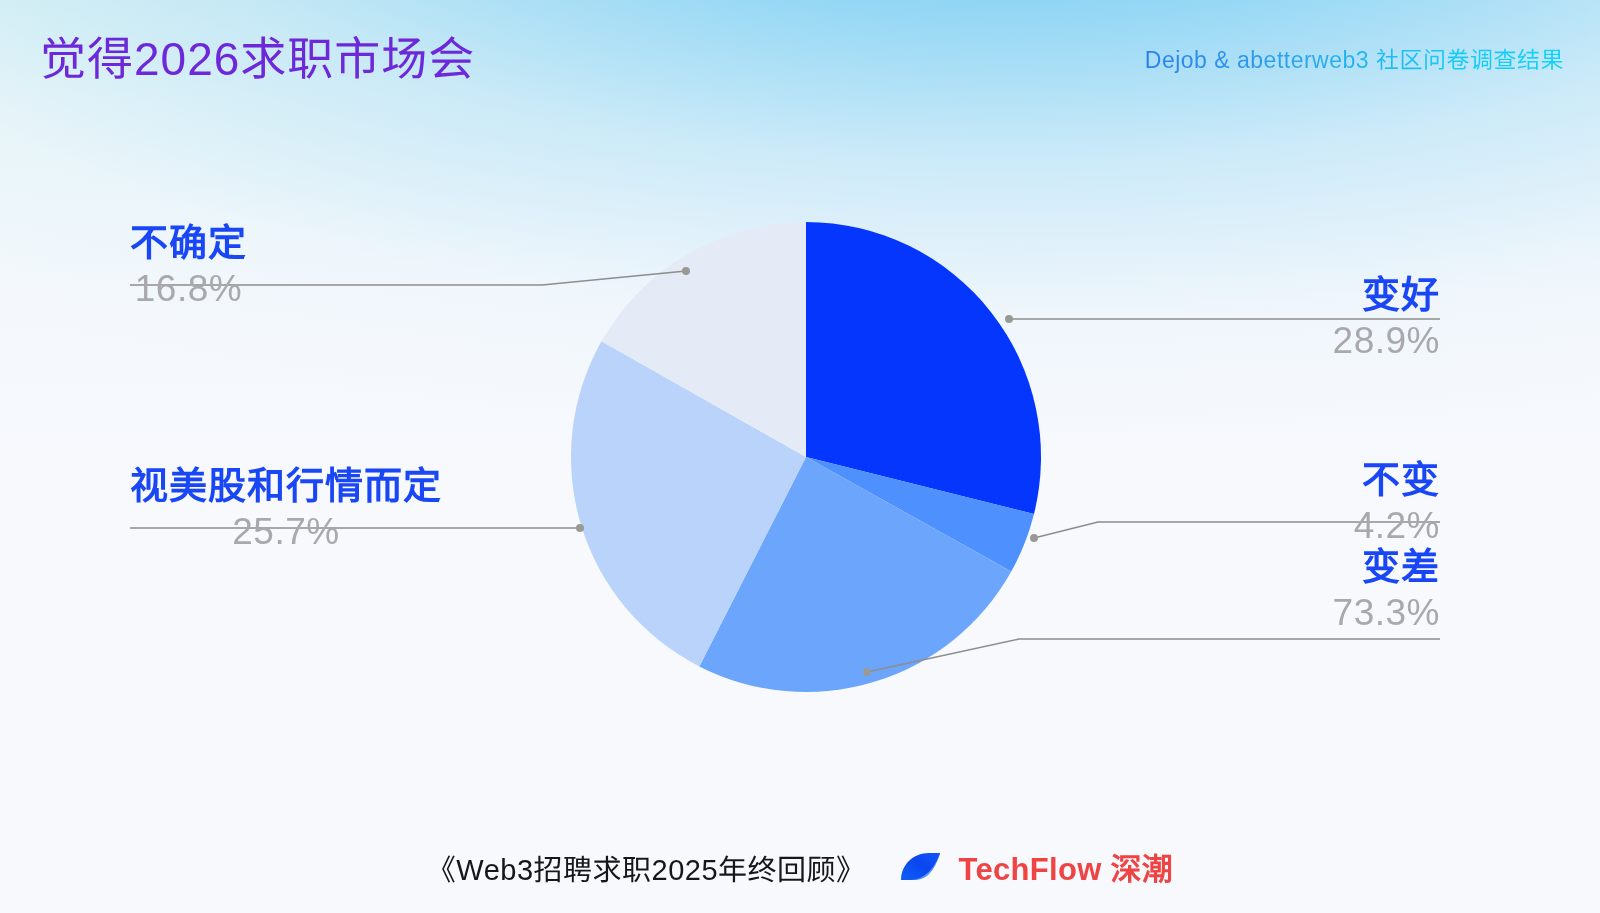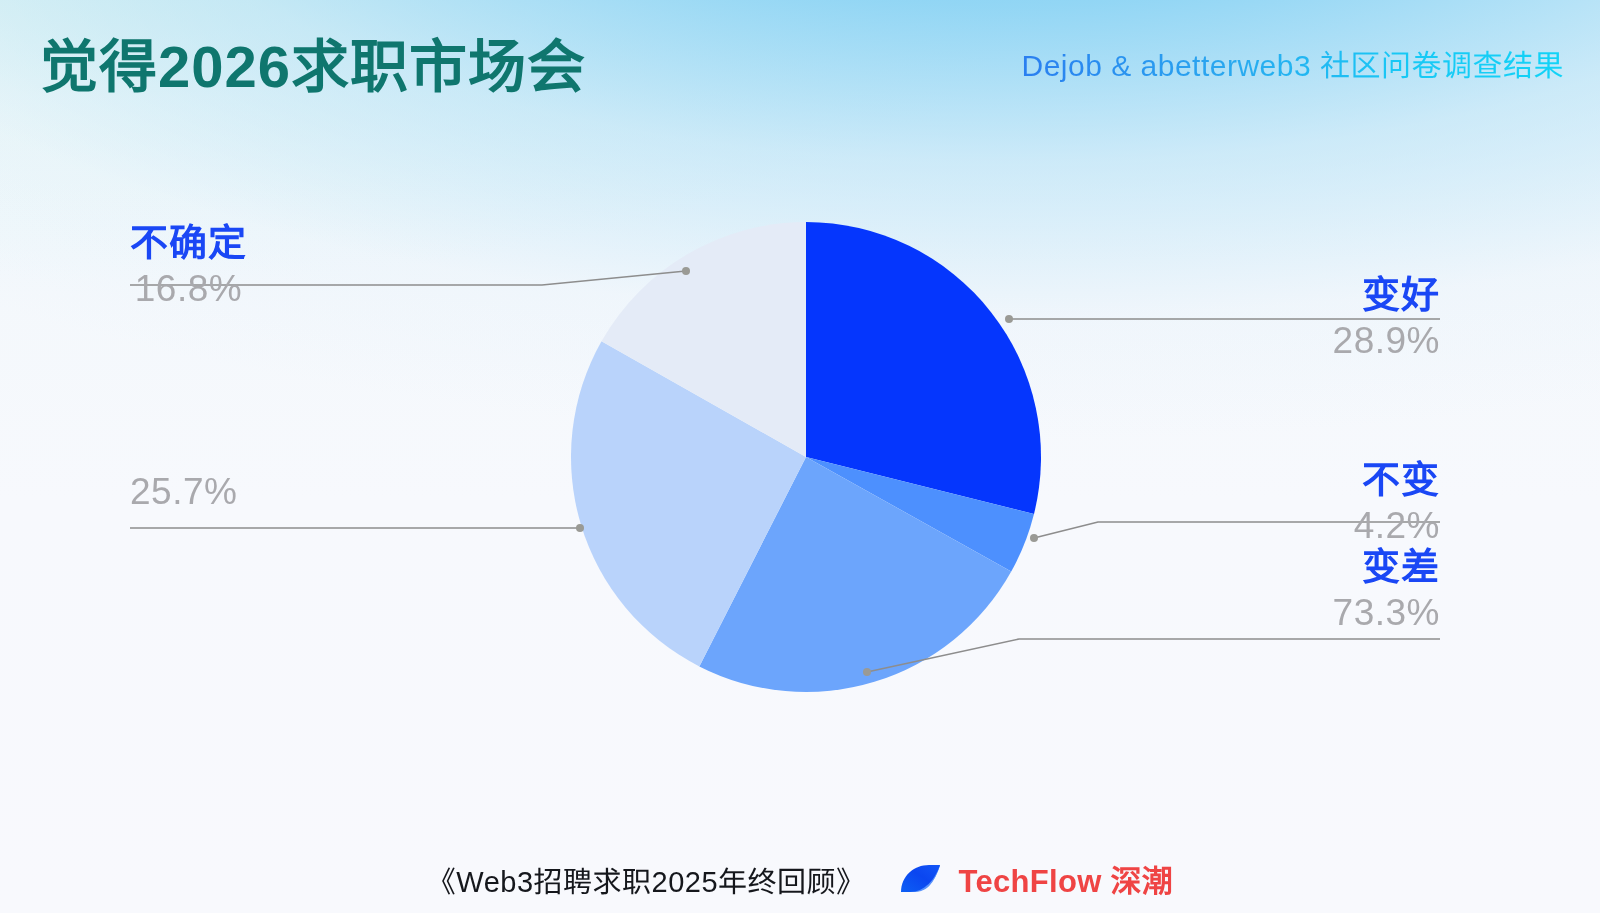--- a/index.html
+++ b/index.html
@@ -16,26 +16,26 @@
     position:absolute; inset:0;
     background:
       radial-gradient(130% 85% at 63% -18%, rgba(93,196,240,0.95) 0%, rgba(125,206,243,0.80) 22%, rgba(176,223,246,0.55) 42%, rgba(222,238,250,0.22) 62%, rgba(247,249,253,0) 78%),
       radial-gradient(90% 60% at 8% -10%, rgba(208,240,236,0.85) 0%, rgba(229,246,244,0.45) 35%, rgba(247,249,253,0) 68%),
       linear-gradient(180deg,#eaf7fb 0%, #f4f8fc 32%, #f7f9fd 55%, #f8f9fd 100%);
   }
 
   
   #page-title {
     position:absolute; left:40px; top:32px;
-    font-size:58px; font-weight:700; color:#0f766e;
+    font-size:46px; font-weight:400; color:#6d28d9;
     letter-spacing:1px; line-height:1.2; white-space:nowrap;
   }
   #header-subtitle {
     position:absolute; right:36px; top:41px;
-    font-size:30px; font-weight:400; white-space:nowrap;
+    font-size:23px; font-weight:400; white-space:nowrap;
     letter-spacing:0.5px;
     background:linear-gradient(90deg,#2a7ef0 0%, #2aa8ef 38%, #18c8f5 70%, #12d3f7 100%);
     -webkit-background-clip:text; background-clip:text;
     -webkit-text-fill-color:transparent; color:#18b5f2;
   }
 
   
   #pie-chart-svg { position:absolute; left:0; top:0; }
 
   
@@ -46,21 +46,21 @@
   }
   .callout .cl-value {
     font-size:37px; font-weight:400; color:#a9a9ad;
     line-height:1.12; letter-spacing:0.5px; margin-top:4px;
   }
   .callout.right { text-align:right; }
   .callout.left  { text-align:center; }
 
   
   #footer {
-    position:absolute; left:0; right:0; bottom:12px;
+    position:absolute; left:0; right:0; bottom:24px;
     display:flex; align-items:center; justify-content:center; gap:22px;
   }
   #footer-report-title {
     font-size:29px; font-weight:400; color:#15171c; letter-spacing:0.5px;
   }
   #brand-lockup { display:flex; align-items:center; gap:13px; }
   #brand-name {
     font-size:31px; font-weight:700; color:#ef4444; letter-spacing:0.3px;
   }
 </style>
@@ -101,20 +101,21 @@
     <circle cx="686" cy="271" r="4" fill="#9a9a95" stroke="none"></circle>
   </g>
 </svg>
 
 <div class="callout left" style="left:130px; top:224px;">
   <div class="cl-name">不确定</div>
   <div class="cl-value">16.8%</div>
 </div>
 
 <div class="callout left" style="left:130px; top:467px;">
+  <div class="cl-name">视美股和行情而定</div>
   <div class="cl-value">25.7%</div>
 </div>
 
 <div class="callout right" style="right:160px; top:258px;margin-top:18px;">
   <div class="cl-name">变好</div>
   <div class="cl-value">28.9%</div>
 </div>
 
 <div class="callout right" style="right:160px; top:461px;">
   <div class="cl-name">不变</div>

